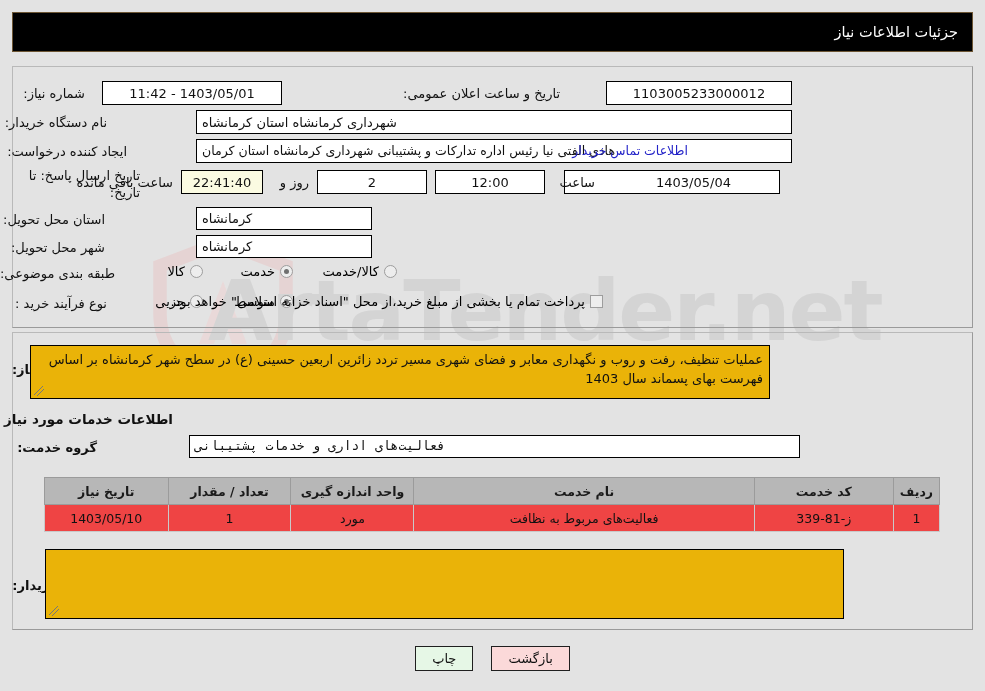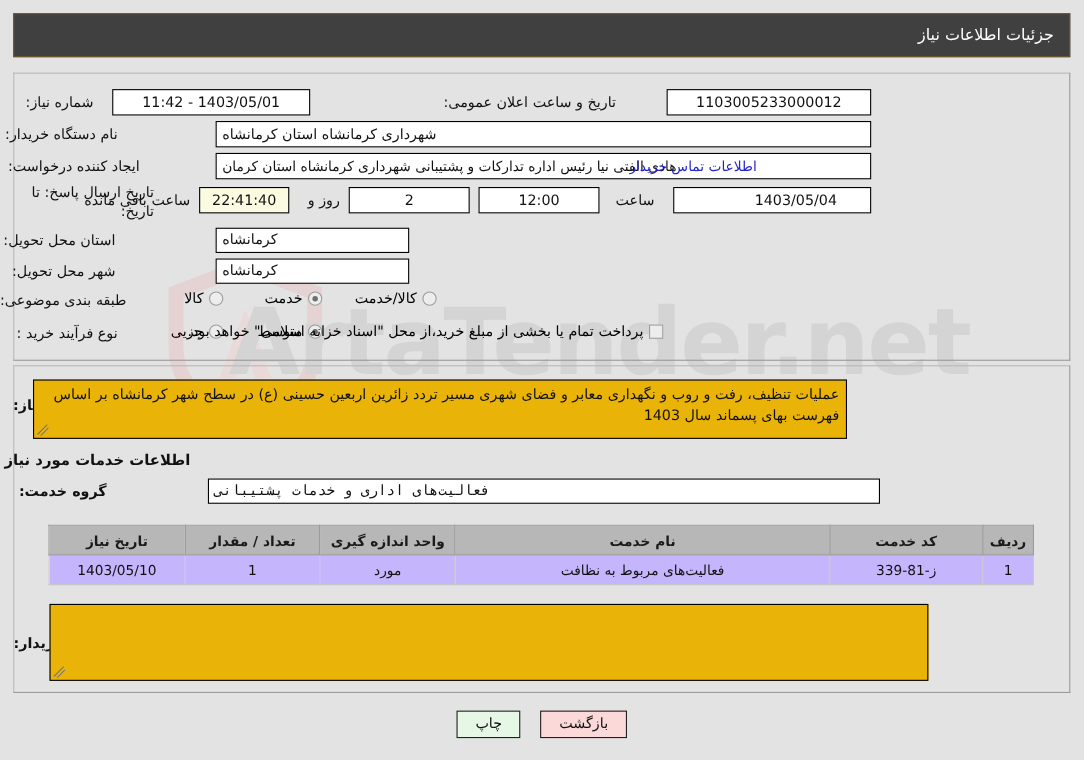--- a/index.html
+++ b/index.html
@@ -39,21 +39,21 @@
     direction: ltr;
     white-space: nowrap;
   }
   #watermark .wm-shield { position: absolute; left: 0px; top: 6px; }
 
   
   #header-bar {
     position: absolute;
     left: 12px; top: 12px;
     width: 961px; height: 40px;
-    background: #404040;
+    background: #000000;
     border: 1px solid #6d5634;
     display: flex;
     align-items: center;
     justify-content: flex-start;
     padding: 0 14px;
     z-index: 2;
   }
   #header-bar .title {
     color: #ffffff;
     font-size: 14.5px;
@@ -180,21 +180,21 @@
     height: 27px;
     color: #1a1a1a;
     padding: 0 6px;
   }
   #svc-table td {
     border: 1px solid #c9c9c9;
     height: 27px;
     text-align: center;
     color: #111;
     padding: 0 6px;
-    background: #c4b5fd;
+    background: #ef4444;
   }
 
   
   #btn-row {
     position: absolute;
     left: 0; top: 646px;
     width: 985px;
     display: flex;
     justify-content: center;
     align-items: center;
@@ -241,21 +241,21 @@
   <div class="lbl" style="right:878px; top:115px; width:100px;">نام دستگاه خریدار:</div>
   <div class="fld right" style="right:193px; top:110px; width:596px; height:24px;">شهرداری کرمانشاه استان کرمانشاه</div>
 
   <div class="lbl" style="right:858px; top:144px; width:120px;">ایجاد کننده درخواست:</div>
   <div class="fld right" style="right:193px; top:139px; width:596px; height:24px; font-size:12.5px;">هادی الفتی نیا رئیس اداره تدارکات و پشتیبانی شهرداری کرمانشاه استان کرمان</div>
   <a class="linktext" href="#" style="position:absolute; right:297px; top:143px; z-index:4; text-decoration:none;">اطلاعات تماس خریدار</a>
 
   <div class="lbl" style="right:845px; top:168px; width:133px;">تاریخ ارسال پاسخ: تا</div>
   <div class="lbl" style="right:845px; top:185px; width:133px;">تاریخ:</div>
 
-  <div class="fld center" style="right:193px; top:170px; width:180px; height:24px;padding-left:48px;">1403/05/04</div>
+  <div class="fld center" style="right:205px; top:170px; width:216px; height:24px;padding-left:48px;">1403/05/04</div>
   <div class="lbl" style="right:390px; top:175px; width:42px;">ساعت</div>
   <div class="fld center" style="right:440px; top:170px; width:110px; height:24px;">12:00</div>
 
   <div class="fld center" style="right:558px; top:170px; width:110px; height:24px;">2</div>
   <div class="lbl" style="right:676px; top:175px; width:40px;">روز و</div>
   <div class="fld yellow center" style="right:722px; top:170px; width:82px; height:24px;">22:41:40</div>
   <div class="lbl" style="right:812px; top:175px; width:115px;">ساعت باقی مانده</div>
 
   <div class="lbl" style="right:880px; top:212px; width:98px;">استان محل تحویل:</div>
   <div class="fld right" style="right:613px; top:207px; width:176px; height:23px;">کرمانشاه</div>

